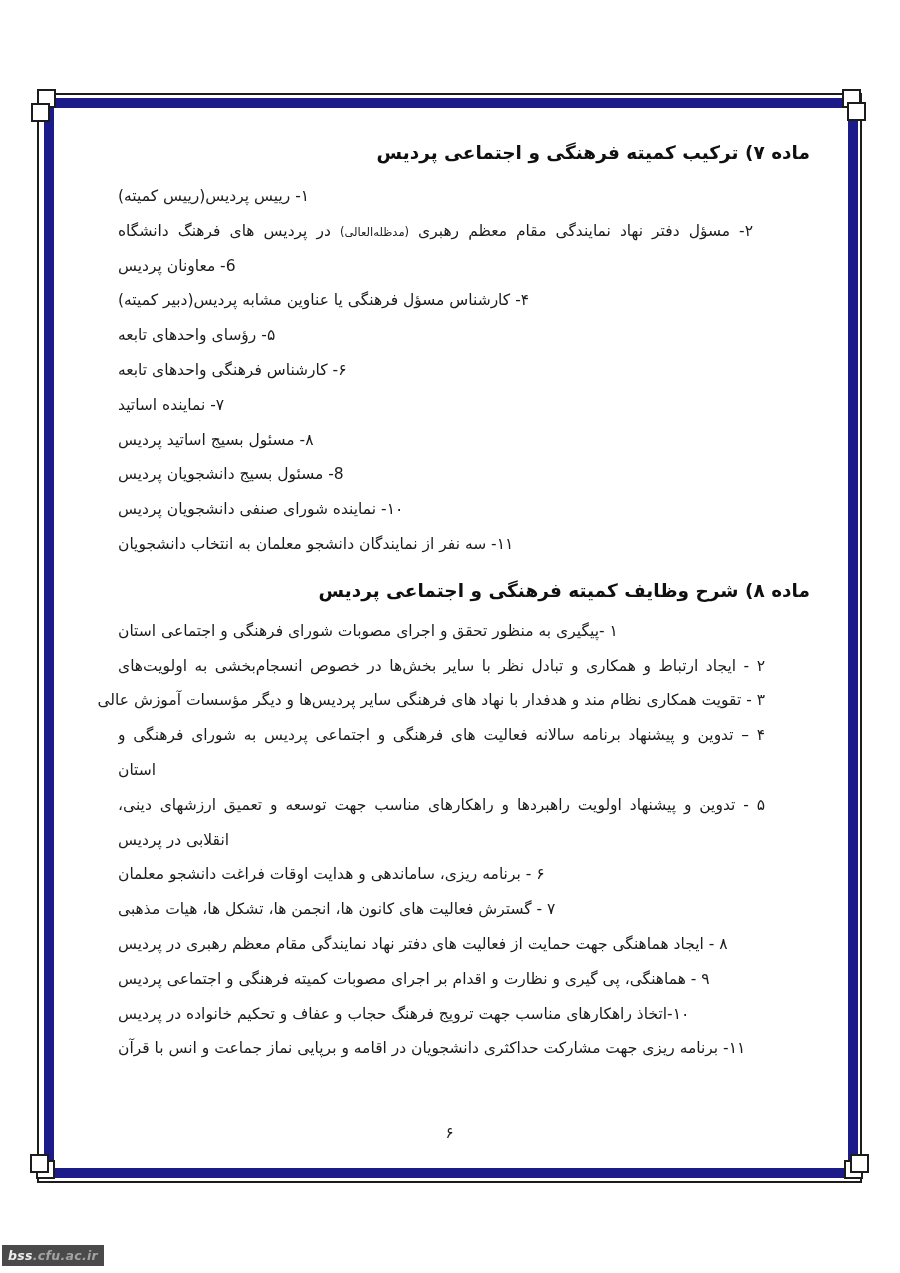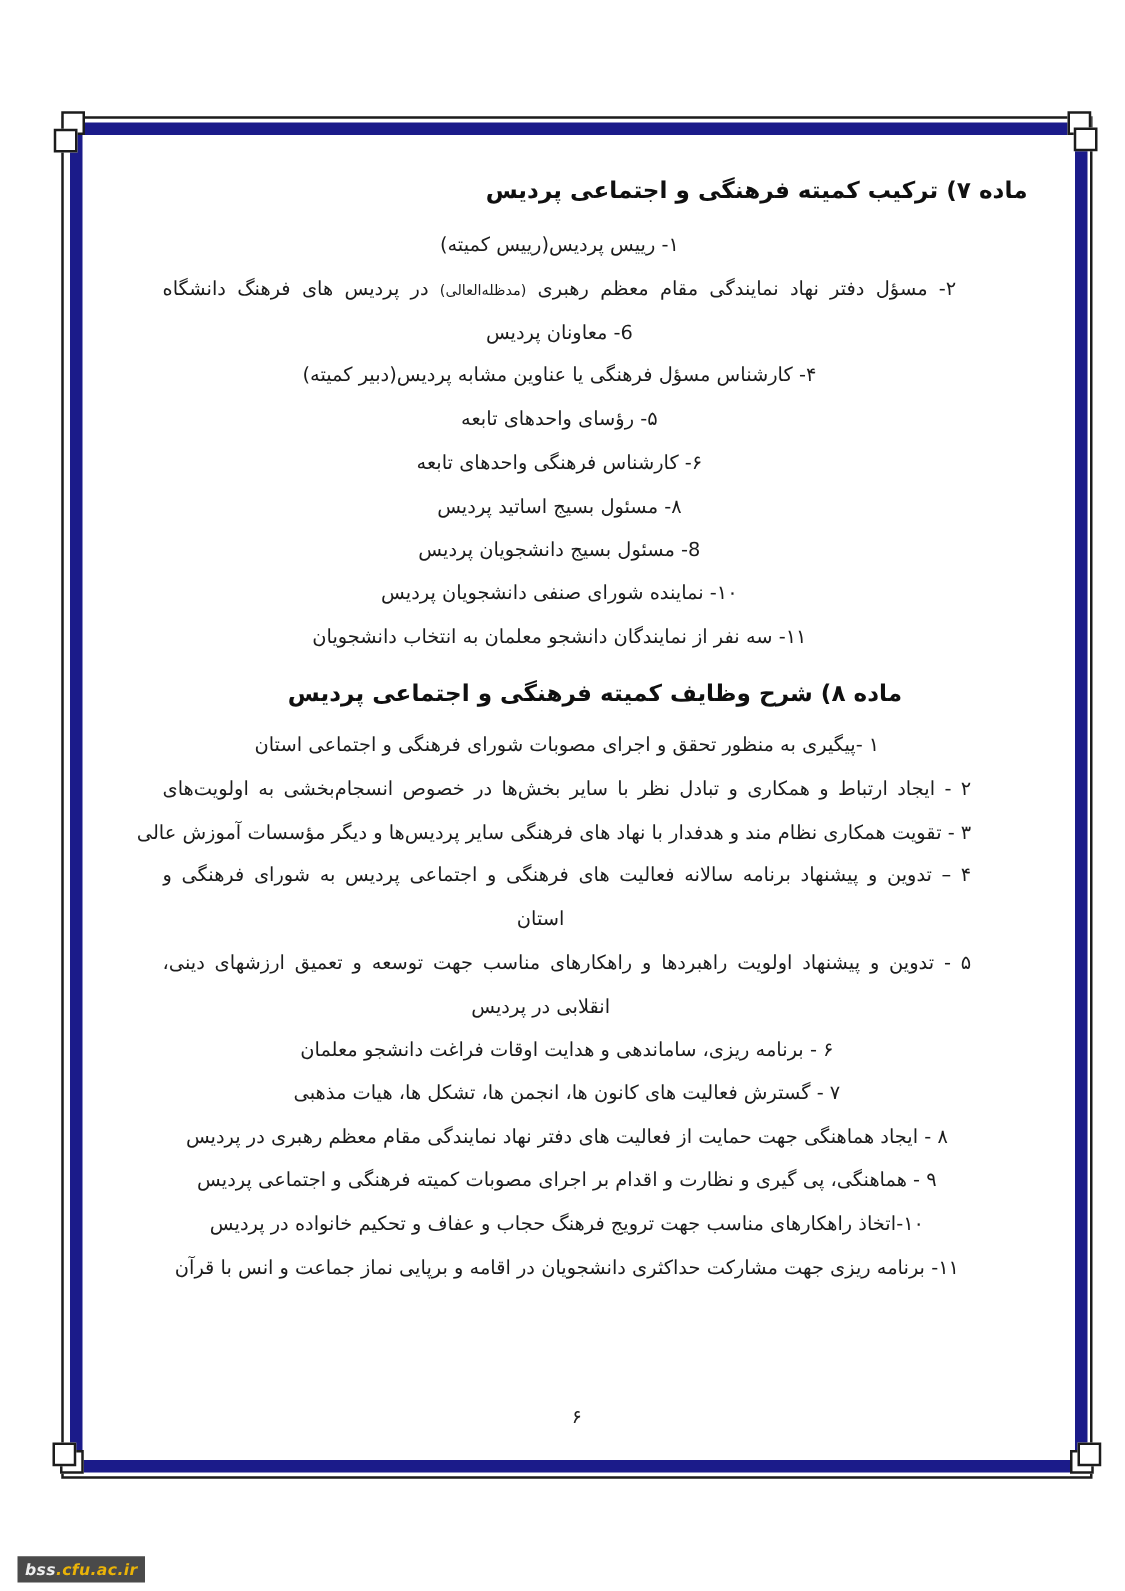--- a/index.html
+++ b/index.html
@@ -1,18 +1,18 @@
 <!DOCTYPE html>
 <html lang="fa"><head>
 <meta charset="utf-8">
 <style>
   html,body{margin:0;padding:0;background:#ffffff;}
   .page{
     position:relative;width:888px;height:1273px;background:#ffffff;
-    font-family:"DejaVu Sans",sans-serif;overflow:hidden;margin-left:12px;
+    font-family:"DejaVu Sans",sans-serif;overflow:hidden;
   }
   
   .thin-frame{
     position:absolute;left:37px;top:93px;width:821px;height:1086px;
     border:2px solid #1c1c1c;background:transparent;
   }
   .navy-frame{
     position:absolute;left:44px;top:98px;width:794px;height:1060px;
     border:10px solid #1b1b8a;background:transparent;
   }
@@ -20,41 +20,41 @@
     position:absolute;width:15px;height:15px;border:2px solid #1c1c1c;
     background:#ffffff;
   }
   
   .content{
     position:absolute;left:118px;right:78px;top:138px;
     direction:rtl;color:#1c1c1c;
   }
   .h{font-weight:bold;font-size:18.5px;line-height:30px;color:#101010;text-align:right;}
   .h7{margin-bottom:11px;}
-  .h8{margin-top:14px;margin-bottom:8px;text-align:center;}
+  .h8{margin-top:14px;margin-bottom:8px;}
   .line{
-    line-height:34.8px;font-size:15.5px;text-align:center;white-space:nowrap;
+    line-height:34.8px;font-size:15.5px;text-align:left;white-space:nowrap;
   }
   .line.j{
     white-space:normal;text-align:justify;text-align-last:justify;overflow:hidden;max-height:34.8px;
   }
   .item7{padding-right:57px;}
   .item8{padding-right:45px;}
   .item8.cont{padding-right:87px;}
   .small{font-size:11.5px;}
   .pagenum{
     position:absolute;top:1120px;left:37px;width:825px;text-align:center;
     font-size:15px;line-height:26px;color:#222222;font-family:"DejaVu Sans",sans-serif;
   }
   .watermark{
     position:absolute;left:2px;top:1245px;height:21px;line-height:21px;
     background:#4a4a4a;padding:0 6px;font-style:italic;font-weight:bold;
     font-size:12.5px;color:#ededed;letter-spacing:0.3px;
   }
-  .wm-suffix{color:#eab308;}
+  .wm-suffix{color:#a3a3a3;}
 </style>
 </head>
 <body>
 
 <div class="page">
 
   <div class="thin-frame"></div>
   <div class="navy-frame"></div>
 
   <div class="sq" style="left:37px;top:89px;"></div>
@@ -68,20 +68,21 @@
 
   <div class="content">
     <div class="h h7">ماده ۷) ترکیب کمیته فرهنگی و اجتماعی پردیس</div>
     <div>
         <div class="line item7"><span>۱- رییس پردیس(رییس کمیته)</span></div>
         <div class="line item7 j"><span>۲- مسؤل دفتر نهاد نمایندگی مقام معظم رهبری </span><span class="small">(مدظله‌العالی)</span><span> در پردیس های فرهنگ دانشگاه</span></div>
         <div class="line item7"><span>6- معاونان پردیس</span></div>
         <div class="line item7"><span>۴- کارشناس مسؤل فرهنگی یا عناوین مشابه پردیس(دبیر کمیته)</span></div>
         <div class="line item7"><span>۵- رؤسای واحدهای تابعه</span></div>
         <div class="line item7"><span>۶- کارشناس فرهنگی واحدهای تابعه</span></div>
+        <div class="line item7"><span>۷- نماینده اساتید</span></div>
         <div class="line item7"><span>۸- مسئول بسیج اساتید پردیس</span></div>
         <div class="line item7"><span>8- مسئول بسیج دانشجویان پردیس</span></div>
         <div class="line item7"><span>۱۰- نماینده شورای صنفی دانشجویان پردیس</span></div>
         <div class="line item7"><span>۱۱- سه نفر از نمایندگان دانشجو معلمان به انتخاب دانشجویان</span></div>
       </div>
 
     <div class="h h8">ماده ۸) شرح وظایف کمیته فرهنگی و اجتماعی پردیس</div>
     <div>
         <div class="line item8">۱ -پیگیری به منظور تحقق و اجرای مصوبات شورای فرهنگی و اجتماعی استان</div>
         <div class="line item8 j">۲ - ایجاد ارتباط و همکاری و تبادل نظر با سایر بخش‌ها در خصوص انسجام‌بخشی به اولویت‌های فرهنگی و</div>

